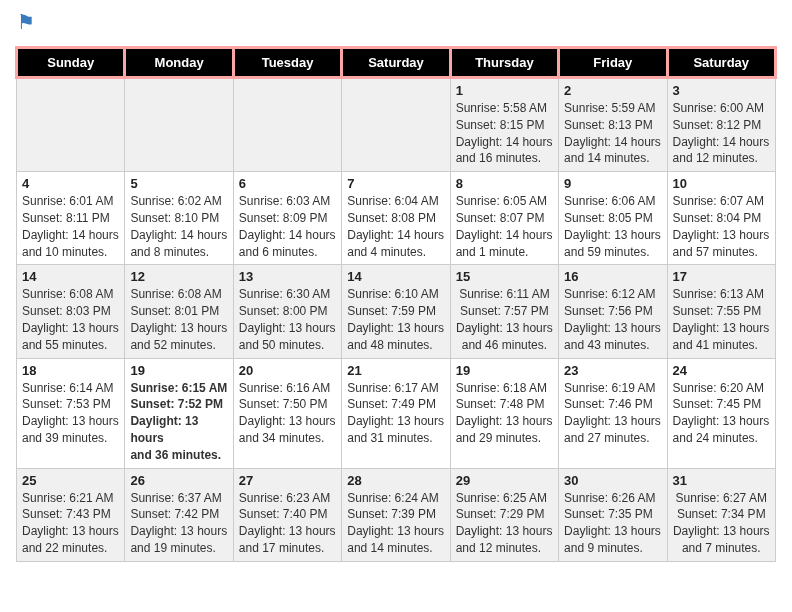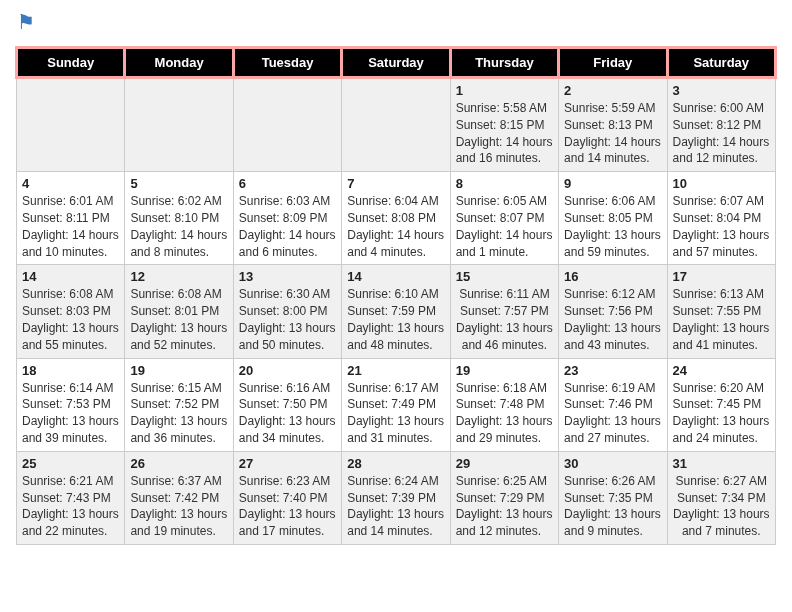--- a/index.html
+++ b/index.html
@@ -258,21 +258,21 @@
       <tr>
         <td class="cal-cell">
           <div class="date-num">18</div>
           <div class="cell-info" style="white-space: pre-line;">Sunrise: 6:14 AM
 Sunset: 7:53 PM
 Daylight: 13 hours
 and 39 minutes.</div>
         </td>
         <td class="cal-cell">
           <div class="date-num">19</div>
-          <div class="cell-info" style="white-space: pre-line;">Sunrise: 6:15 AM
+          <div class="cell-info" style="white-space: pre-line; font-weight: bold;">Sunrise: 6:15 AM
 Sunset: 7:52 PM
 Daylight: 13 hours
 and 36 minutes.</div>
         </td>
         <td class="cal-cell">
           <div class="date-num">20</div>
           <div class="cell-info" style="white-space: pre-line;">Sunrise: 6:16 AM
 Sunset: 7:50 PM
 Daylight: 13 hours
 and 34 minutes.</div>

